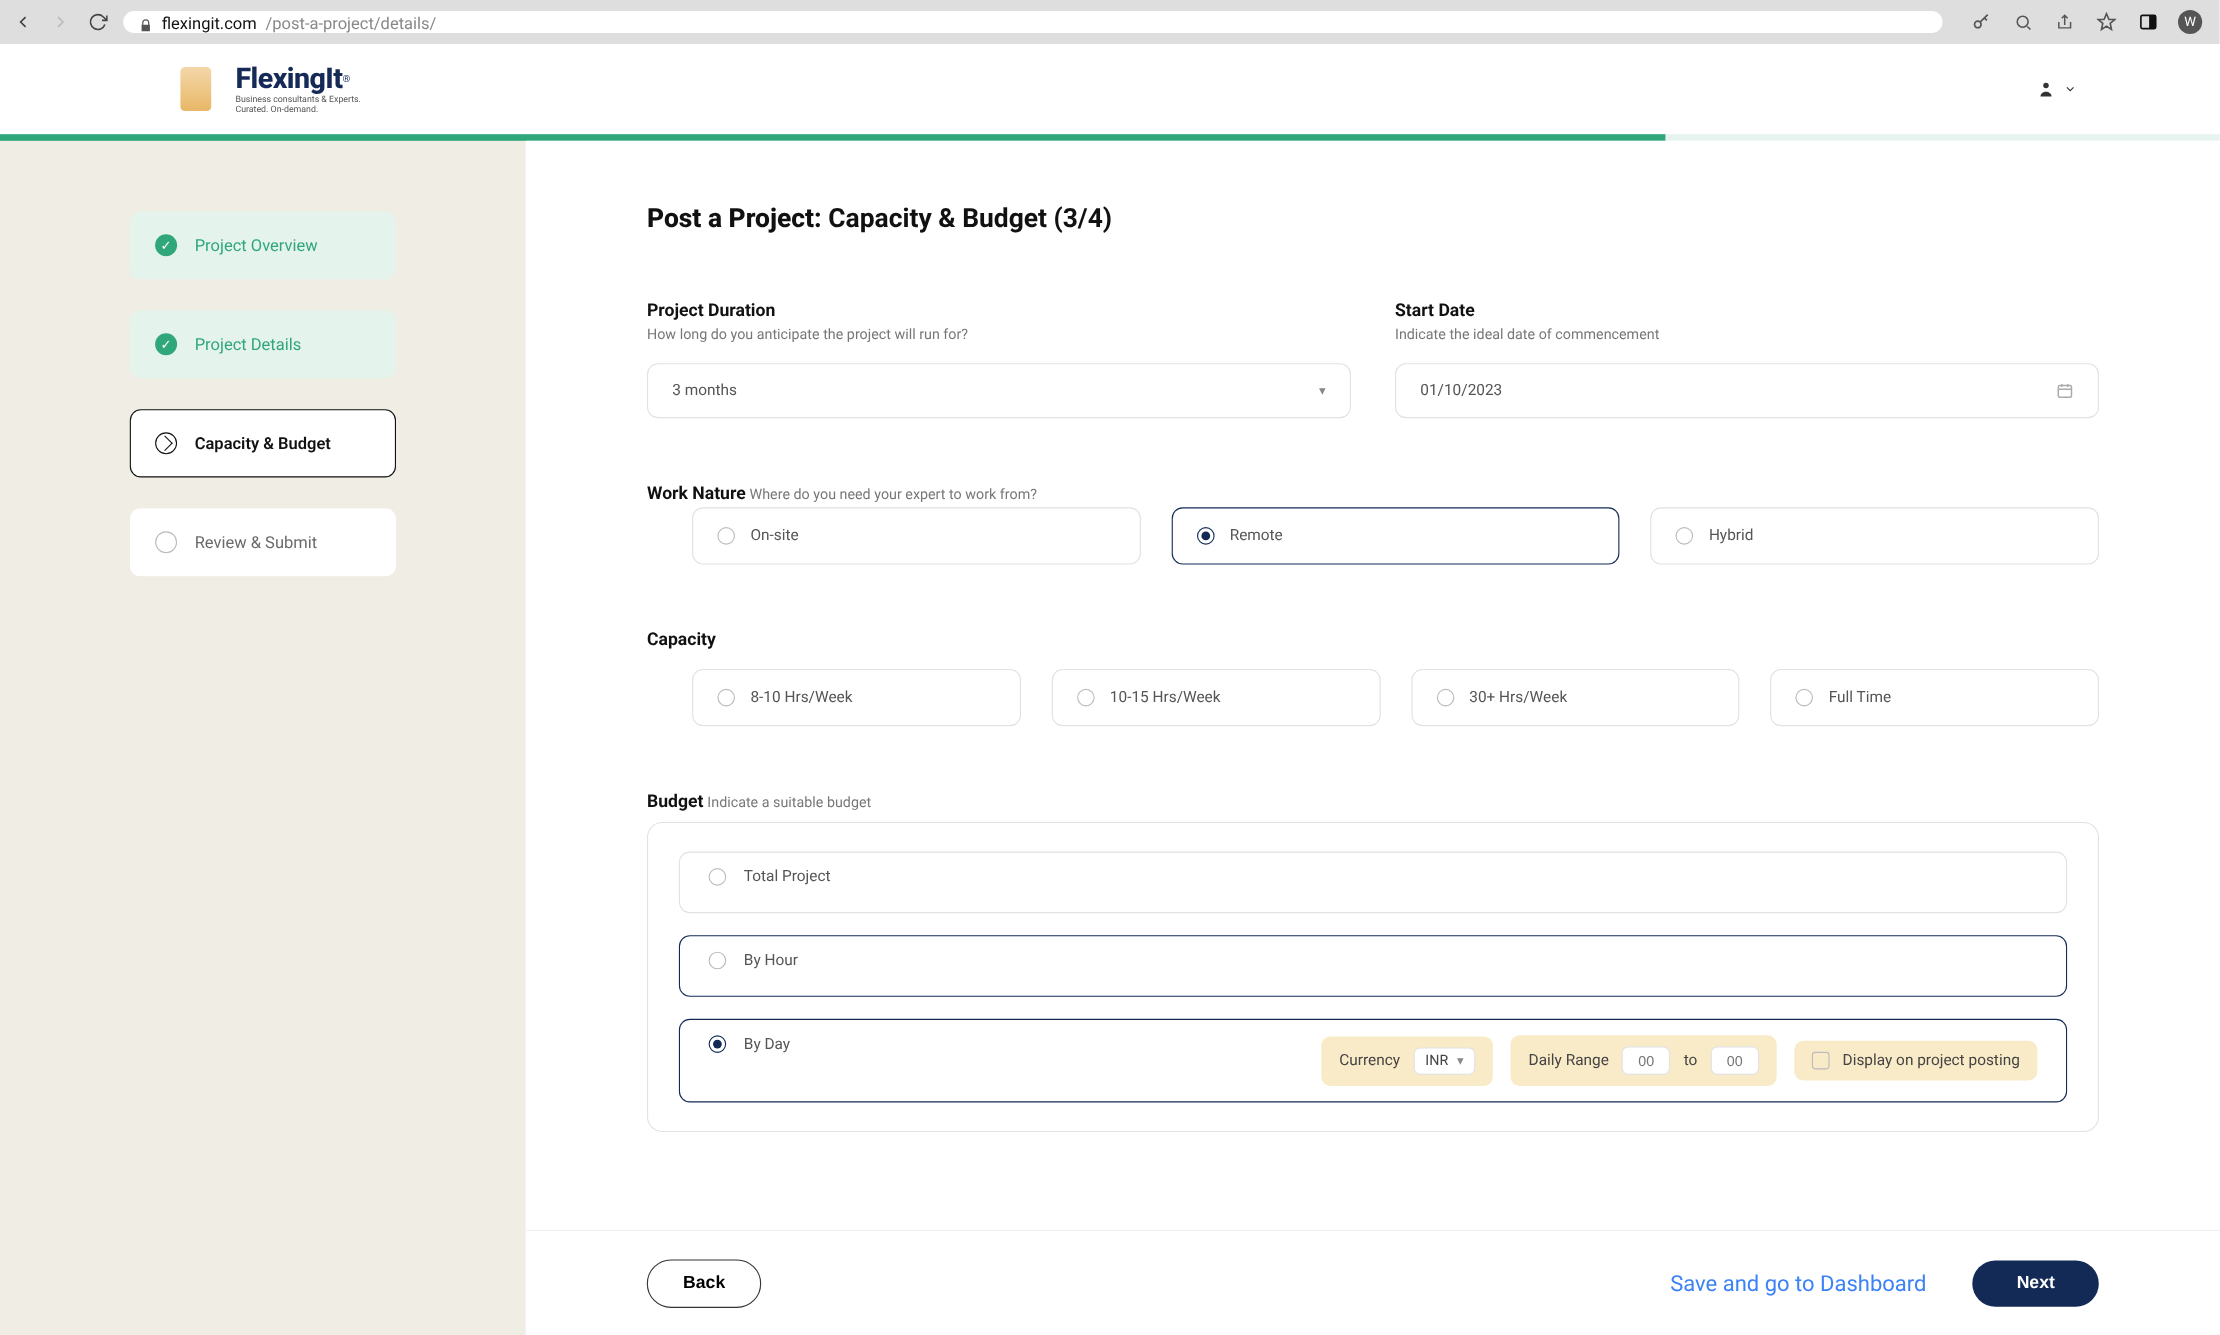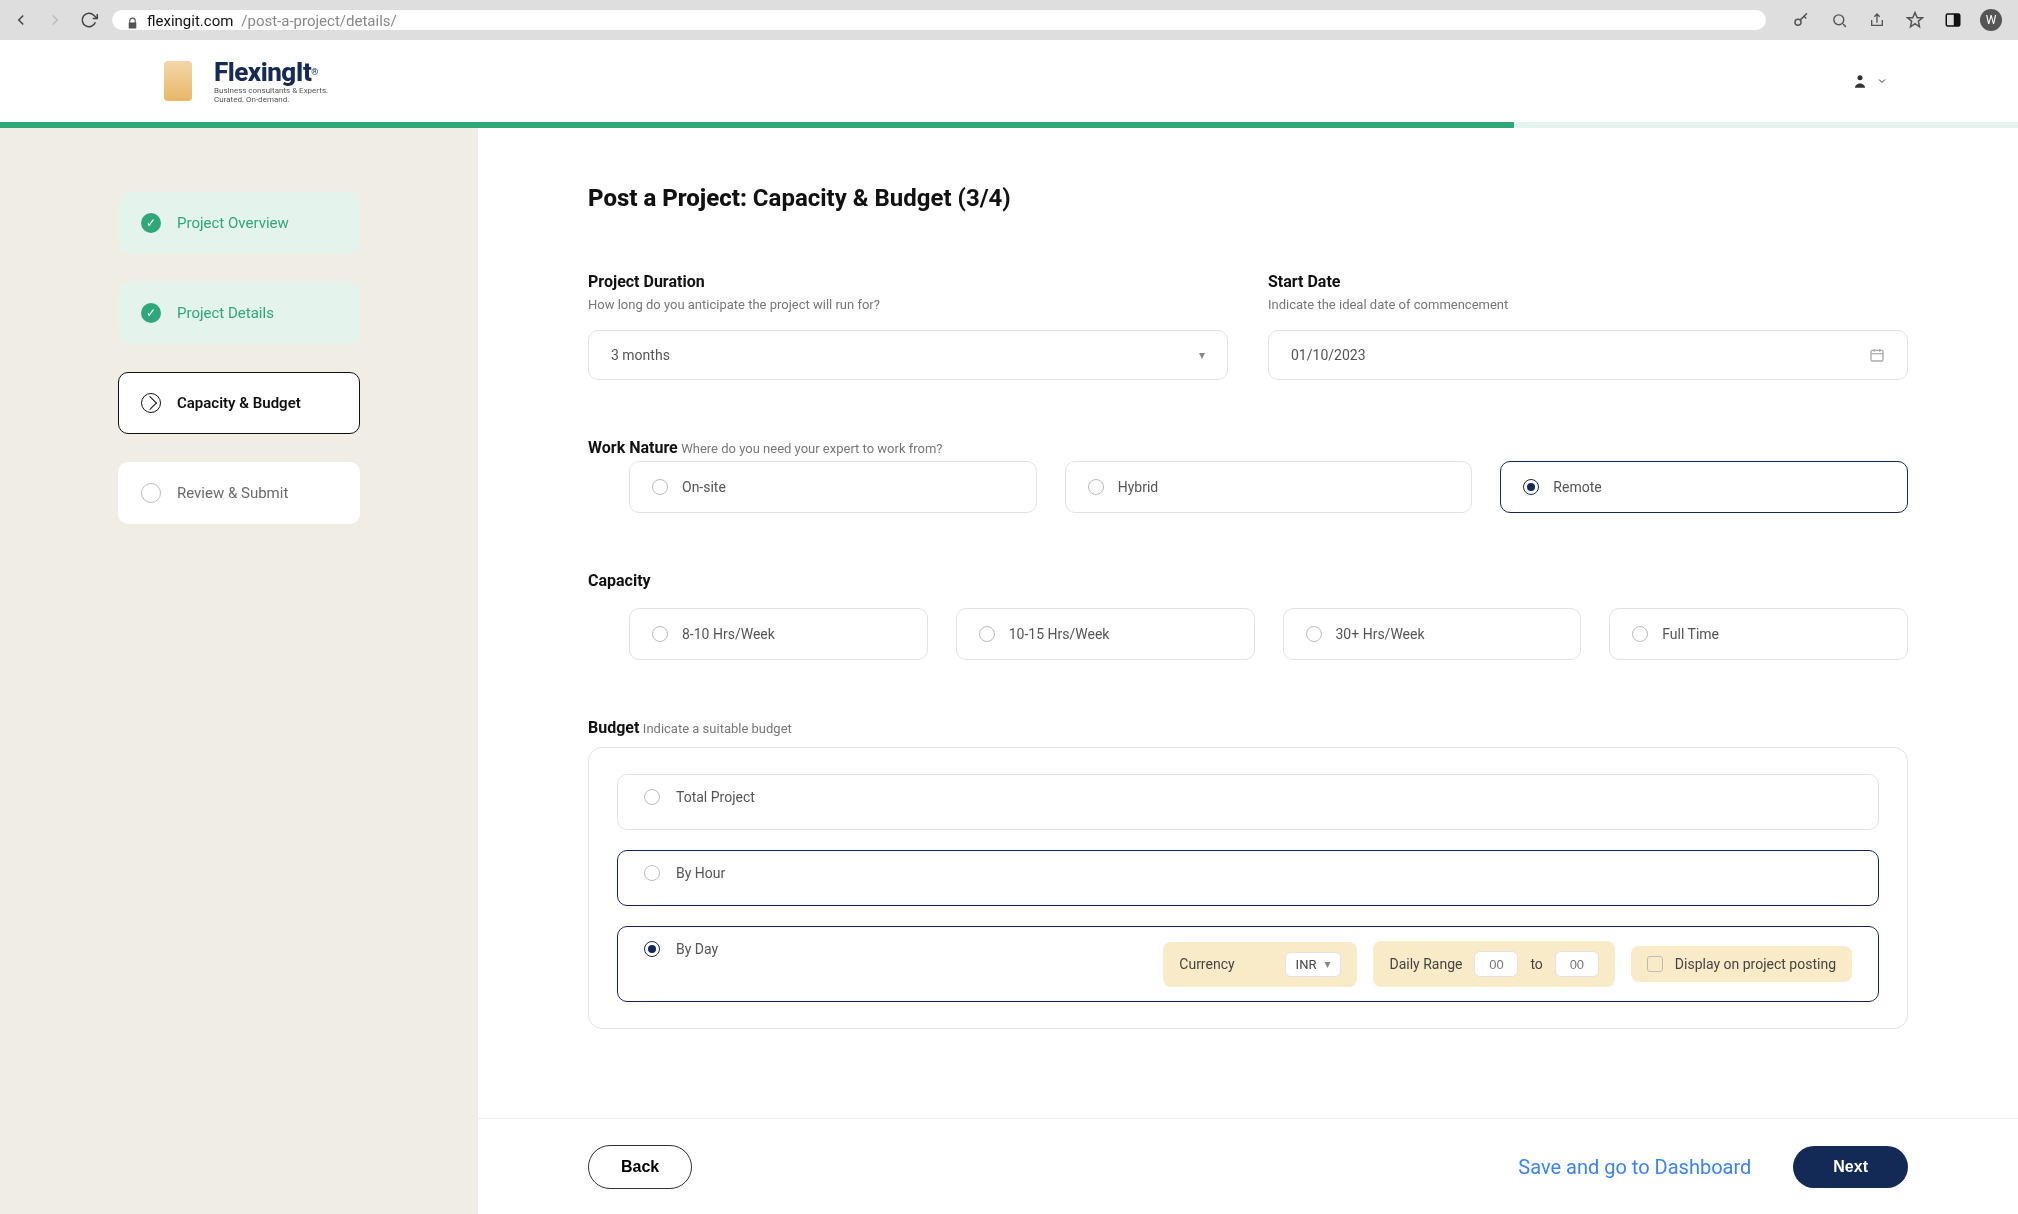--- a/index.html
+++ b/index.html
@@ -193,21 +193,20 @@
   .mini-select {
     background:#fff;
     border:1px solid #e2e2e2;
     border-radius:6px;
     padding: 4px 10px;
     display:flex;
     align-items:center;
     gap:8px;
     font-size:13px;
     cursor:pointer;
-    margin-left:38px;
   }
   .mini-input {
     width: 44px;
     background:#fff;
     border:1px solid #e2e2e2;
     border-radius:6px;
     height: 26px;
     text-align:center;
     font-size:13px;
     color:#bbb;
@@ -393,27 +392,27 @@
       </div>
 
       <div class="section">
         <span class="field-label">Work Nature</span>
         <span class="field-help">Where do you need your expert to work from?</span>
         <div class="options-row" style="margin-top:4px;">
           <div class="opt">
             <span class="radio"></span>
             <span>On-site</span>
           </div>
+          <div class="opt selected">
+            <span class="radio"></span>
+            <span>Remote</span>
+          </div>
           <div class="opt">
             <span class="radio"></span>
             <span>Hybrid</span>
-          </div>
-          <div class="opt selected">
-            <span class="radio"></span>
-            <span>Remote</span>
           </div>
         </div>
       </div>
 
       <div class="section">
         <span class="field-label">Capacity</span>
         <div class="options-row five" style="margin-top:18px;">
           <div class="opt">
             <span class="radio"></span>
             <span>8-10 Hrs/Week</span>

